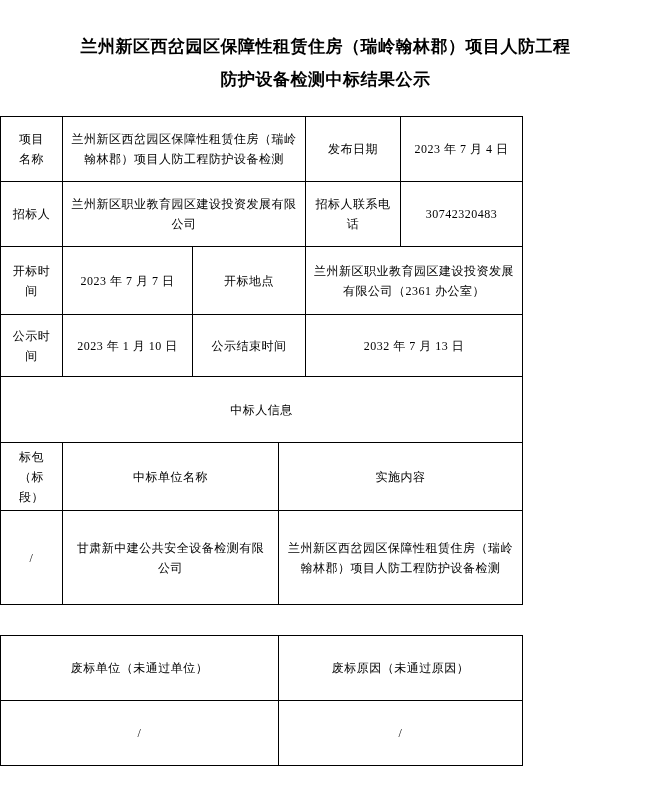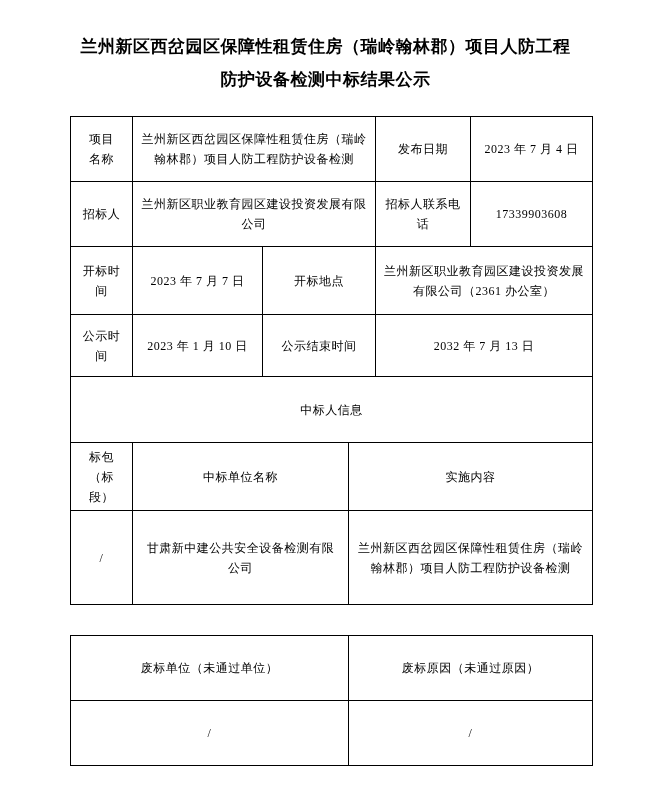--- a/index.html
+++ b/index.html
@@ -18,21 +18,20 @@
     padding: 0 40px;
     text-align: center;
     font-size: 17px;
     font-weight: bold;
     line-height: 33px;
     letter-spacing: 0.5px;
   }
   table {
     border-collapse: collapse;
     table-layout: fixed;
-    margin-left: 70px;
     width: 522px;
     font-size: 12px;
     border-radius: 23px;
   }
   .tbl-main { margin-top: 20px; }
   .tbl-reject { margin-top: 30px; }
   td {
     border: 1px solid #000000;
     text-align: center;
     vertical-align: middle;
@@ -68,21 +67,21 @@
       <td>项目
 名称</td>
       <td colspan="3">兰州新区西岔园区保障性租赁住房（瑞岭翰林郡）项目人防工程防护设备检测</td>
       <td>发布日期</td>
       <td>2023 年 7 月 4 日</td>
     </tr>
     <tr style="height:65px">
       <td>招标人</td>
       <td colspan="3">兰州新区职业教育园区建设投资发展有限公司</td>
       <td>招标人联系电话</td>
-      <td>17339903608</td>
+      <td>30742320483</td>
     </tr>
     <tr style="height:68px">
       <td>开标时间</td>
       <td>2023 年 7 月 7 日</td>
       <td colspan="2">开标地点</td>
       <td colspan="2">兰州新区职业教育园区建设投资发展有限公司（2361 办公室）</td>
     </tr>
     <tr style="height:62px">
       <td>公示时间</td>
       <td>2023 年 1 月 10 日</td>

